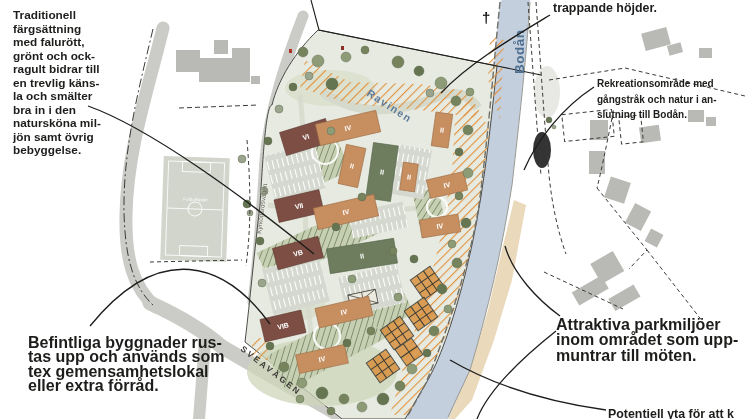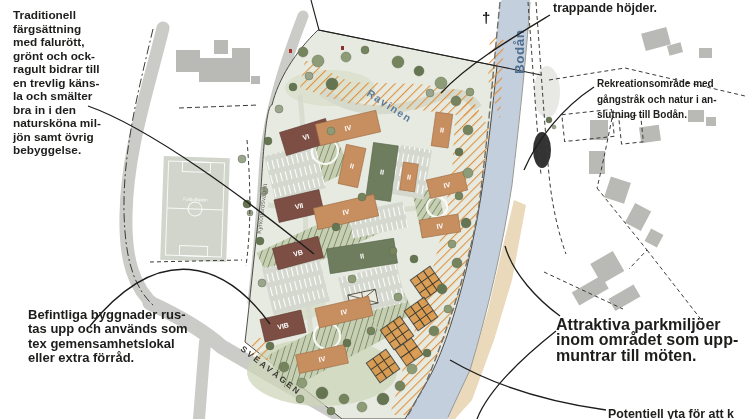--- a/index.html
+++ b/index.html
@@ -3,21 +3,21 @@
 <meta charset="utf-8">
 <style>
   html,body{margin:0;padding:0;background:#fff;}
   #stage{position:relative;width:746px;height:419px;overflow:hidden;background:#ffffff;
          font-family:"Liberation Sans",sans-serif;}
   #plan-svg{position:absolute;left:0;top:0;}
   .ann{position:absolute;font-weight:700;color:#1d1d1b;white-space:pre-line;}
   #a-trad{left:13px;top:9px;font-size:11.8px;line-height:13.5px;width:122px;}
   #a-trapp{left:553px;top:1px;font-size:12.4px;line-height:15px;}
   #a-rekr{left:597px;top:76px;font-size:10px;line-height:15.5px;}
-  #a-bef{left:28px;top:308px;font-size:13px;line-height:14.3px;}
+  #a-bef{left:28px;top:336px;font-size:16px;line-height:14.3px;}
   #a-attr{left:556px;top:317px;font-size:16px;line-height:15.3px;}
   #a-pot{left:608px;top:407px;font-size:12.4px;}
   svg text{font-family:"Liberation Sans",sans-serif;}
 </style>
 </head>
 <body>
 
 <div id="stage">
 
 <svg id="plan-svg" width="746" height="419" viewBox="0 0 746 419">

